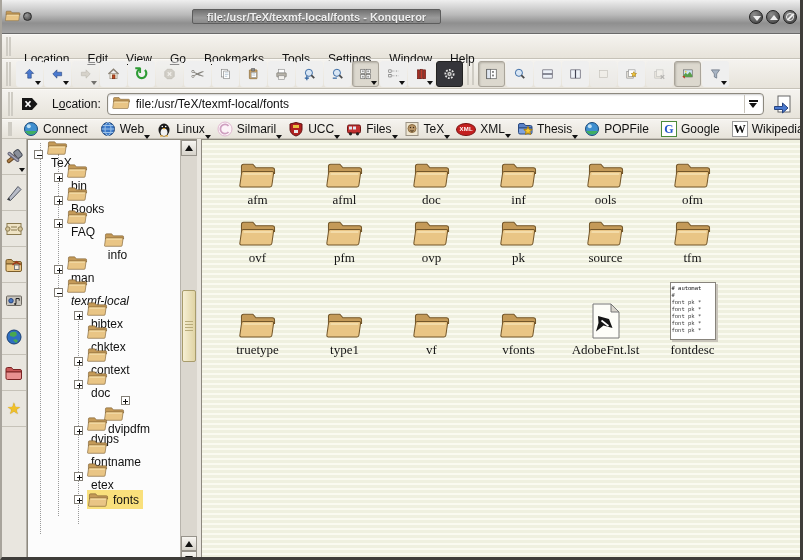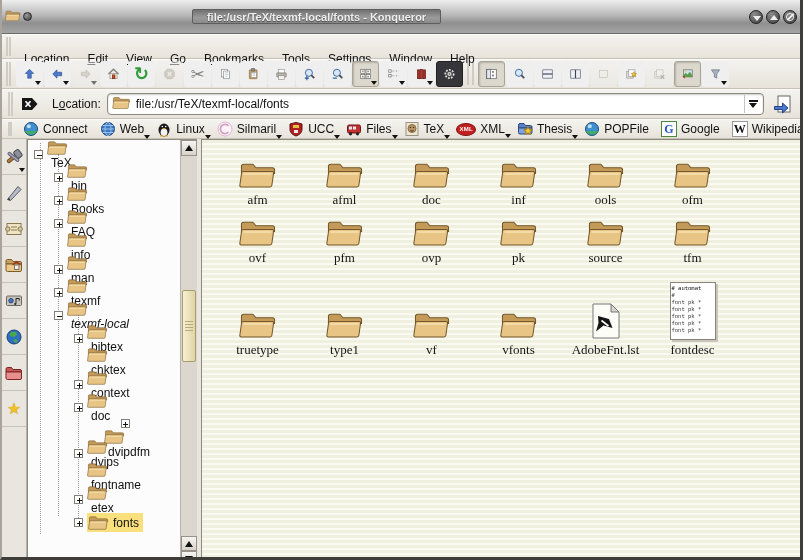--- a/index.html
+++ b/index.html
@@ -616,61 +616,46 @@
             <span><span style="display: flex;">
                 <svg width="21" height="17" viewBox="0 0 36 30">
  <path d="M2 7 q0-2 2-2 h9 l3 3.5 h16 q2 0 2 2 V14 H2 z" fill="#c49a58" stroke="#74572a"></path>
  <g transform="matrix(1,0,-0.14,1,4,0)">
   <rect x="0" y="12" width="31" height="15" rx="1.5" fill="#e9c585" stroke="#74572a"></rect>
   <path d="M2 14.5 h27" stroke="#f6e2b4" stroke-width="1.5" fill="none"></path>
  </g>
                 </svg>
               </span><span class="t-label">FAQ</span></span>
           </div>
+          <div class="tree-row" style="padding-left: 10px; justify-content: center;">
+            <span class="t-noexp"></span>
+            <span><span style="display: flex;">
+                <svg width="21" height="17" viewBox="0 0 36 30">
+ <path d="M2 7 q0-2 2-2 h9 l3 3.5 h16 q2 0 2 2 V14 H2 z" fill="#c49a58" stroke="#74572a"></path>
+ <g transform="matrix(1,0,-0.14,1,4,0)">
+  <rect x="0" y="12" width="31" height="15" rx="1.5" fill="#e9c585" stroke="#74572a"></rect>
+  <path d="M2 14.5 h27" stroke="#f6e2b4" stroke-width="1.5" fill="none"></path>
+ </g>
+                </svg>
+              </span><span class="t-label">info</span></span>
+          </div>
           <div class="tree-row" style="padding-left: 26px;">
-            <span class="t-noexp"></span>
-            <span><span style="display: flex;">
-                <svg width="21" height="17" viewBox="0 0 36 30">
- <path d="M2 7 q0-2 2-2 h9 l3 3.5 h16 q2 0 2 2 V14 H2 z" fill="#c49a58" stroke="#74572a"></path>
- <g transform="matrix(1,0,-0.14,1,4,0)">
-  <rect x="0" y="12" width="31" height="15" rx="1.5" fill="#e9c585" stroke="#74572a"></rect>
-  <path d="M2 14.5 h27" stroke="#f6e2b4" stroke-width="1.5" fill="none"></path>
- </g>
-                </svg>
-              </span><span class="t-label">info</span></span>
-          </div>
-          <div class="tree-row" style="padding-left: 26px;">
             <span class="t-exp">
               <span class="h"></span>
               <span class="v"></span>
             </span>
             <span><span style="display: flex;">
                 <svg width="21" height="17" viewBox="0 0 36 30">
  <path d="M2 7 q0-2 2-2 h9 l3 3.5 h16 q2 0 2 2 V14 H2 z" fill="#c49a58" stroke="#74572a"></path>
  <g transform="matrix(1,0,-0.14,1,4,0)">
   <rect x="0" y="12" width="31" height="15" rx="1.5" fill="#e9c585" stroke="#74572a"></rect>
   <path d="M2 14.5 h27" stroke="#f6e2b4" stroke-width="1.5" fill="none"></path>
  </g>
                 </svg>
               </span><span class="t-label">man</span></span>
-          </div>
-          <div class="tree-row" style="padding-left: 26px;">
-            <span class="t-exp">
-              <span class="h"></span>
-              <span class="v"></span>
-            </span>
-            <span><span style="display: flex;">
-                <svg width="21" height="17" viewBox="0 0 36 30">
- <path d="M2 7 q0-2 2-2 h9 l3 3.5 h16 q2 0 2 2 V14 H2 z" fill="#c49a58" stroke="#74572a"></path>
- <g transform="matrix(1,0,-0.14,1,4,0)">
-  <rect x="0" y="12" width="31" height="15" rx="1.5" fill="#e9c585" stroke="#74572a"></rect>
-  <path d="M2 14.5 h27" stroke="#f6e2b4" stroke-width="1.5" fill="none"></path>
- </g>
-                </svg>
-              </span><span class="t-label">texmf</span></span>
           </div>
           <div class="tree-row" style="padding-left: 26px;">
             <span class="t-exp">
               <span class="h"></span>
             </span>
             <span><span style="display: flex;">
                 <svg width="21" height="17" viewBox="0 0 36 30">
  <path d="M2 7 q0-2 2-2 h9 l3 3.5 h16 q2 0 2 2 V14 H2 z" fill="#c49a58" stroke="#74572a"></path>
  <g transform="matrix(1,0,-0.14,1,4,0)">
   <rect x="0" y="12" width="31" height="15" rx="1.5" fill="#e9c585" stroke="#74572a"></rect>

